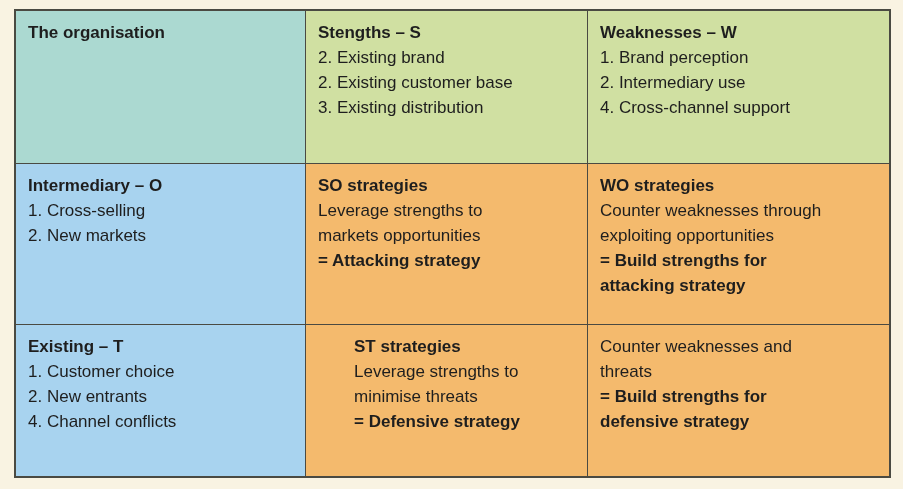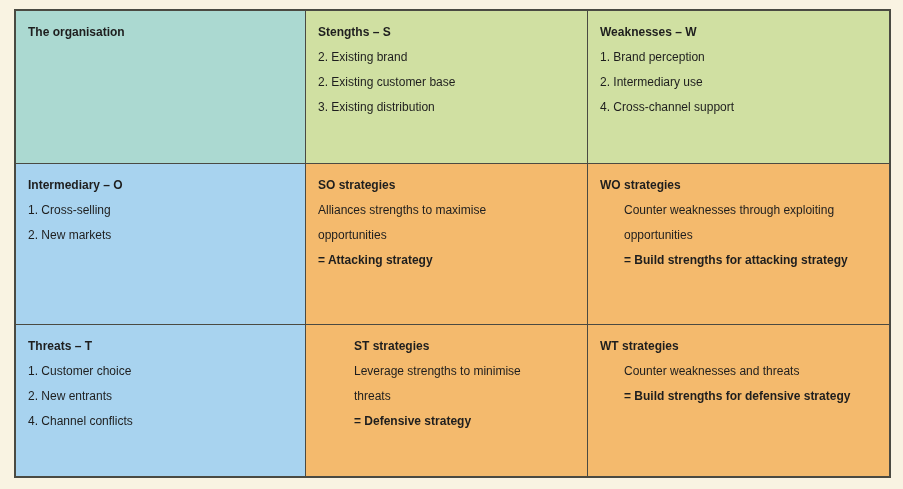--- a/index.html
+++ b/index.html
@@ -16,29 +16,29 @@
     display: grid;
     grid-template-columns: 289px 281px 1fr;
     grid-template-rows: 152px 160px 1fr;
     border: 2px solid #4a4a42;
     background: #4a4a42;
     grid-gap: 1px;
   }
   .cell {
     padding: 9px 8px 8px 12px;
     color: #1e1e1e;
-    font-size: 12px;
+    font-size: 17px;
     line-height: 25px;
     overflow: hidden;
   }
   .cell-title { font-weight: bold; }
   .item, .body-line { font-weight: normal; }
   .result { font-weight: bold; }
   .wrap-mid  { max-width: 205px; }
-  .wrap-wide { max-width: 240px; margin-left: 24px; }
+  .wrap-wide { max-width: 240px; }
 </style>
 </head>
 <body style="background: rgb(249, 243, 226);">
 
 <div class="swot-grid">
 
   <div class="cell" style="background: rgb(171, 217, 209);">
     <div class="cell-title">The organisation</div>
   </div>
 
@@ -57,42 +57,41 @@
   </div>
 
   <div class="cell" style="background: rgb(168, 211, 239);">
     <div class="cell-title">Intermediary – O</div>
     <div class="item">1. Cross-selling</div>
     <div class="item">2. New markets</div>
   </div>
 
   <div class="cell" style="background: rgb(244, 186, 109);">
     <div class="cell-title">SO strategies</div>
-    <div class="body-line wrap-mid">Alliances strengths to maximise opportunities</div>
+    <div class="body-line wrap-mid">Leverage strengths to markets opportunities</div>
     <div class="result wrap-mid">= Attacking strategy</div>
   </div>
 
   <div class="cell" style="background: rgb(244, 186, 109);">
     <div class="cell-title">WO strategies</div>
     <div class="body-line wrap-wide">Counter weaknesses through exploiting opportunities</div>
     <div class="result wrap-wide">= Build strengths for attacking strategy</div>
   </div>
 
   <div class="cell" style="background: rgb(168, 211, 239);">
-    <div class="cell-title">Threats – T</div>
+    <div class="cell-title">Existing – T</div>
     <div class="item">1. Customer choice</div>
     <div class="item">2. New entrants</div>
     <div class="item">4. Channel conflicts</div>
   </div>
 
   <div class="cell" style="background: rgb(244, 186, 109); padding-left: 48px;">
     <div class="cell-title">ST strategies</div>
     <div class="body-line wrap-mid">Leverage strengths to minimise threats</div>
     <div class="result wrap-mid">= Defensive strategy</div>
   </div>
 
   <div class="cell" style="background: rgb(244, 186, 109);">
-    <div class="cell-title">WT strategies</div>
     <div class="body-line wrap-wide">Counter weaknesses and threats</div>
     <div class="result wrap-wide">= Build strengths for defensive strategy</div>
   </div>
 
 </div>
 
 </body></html>

